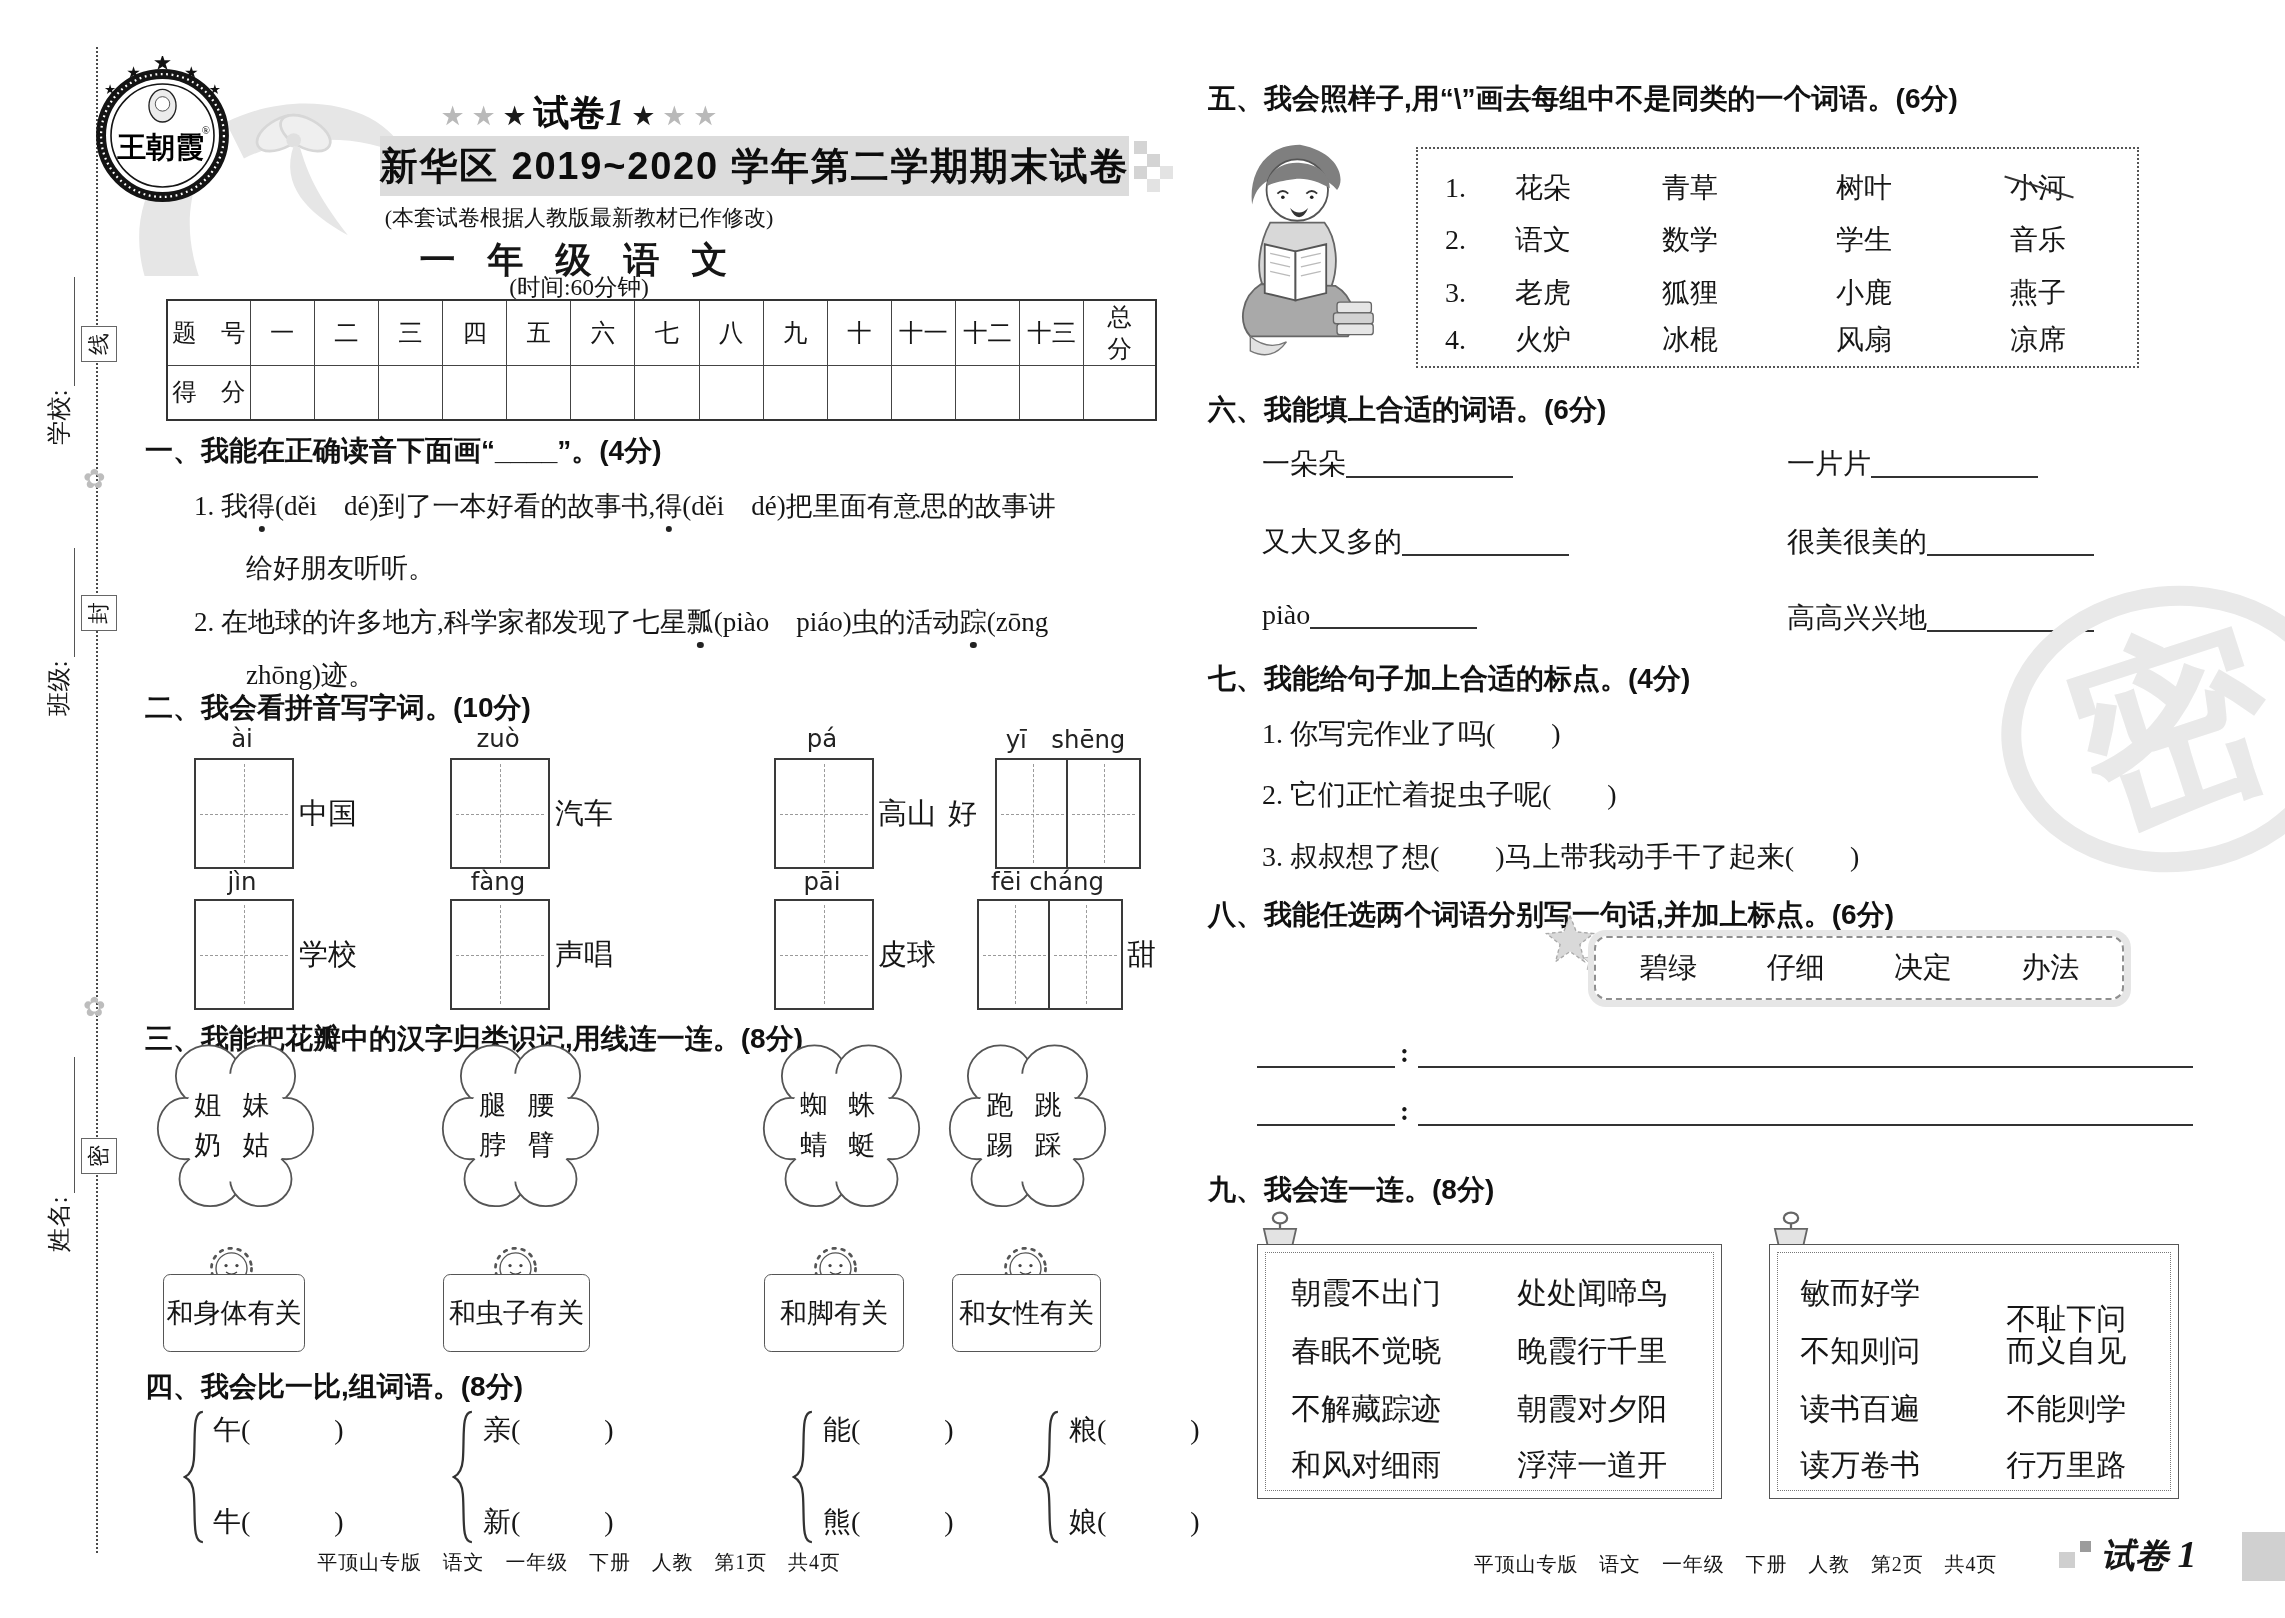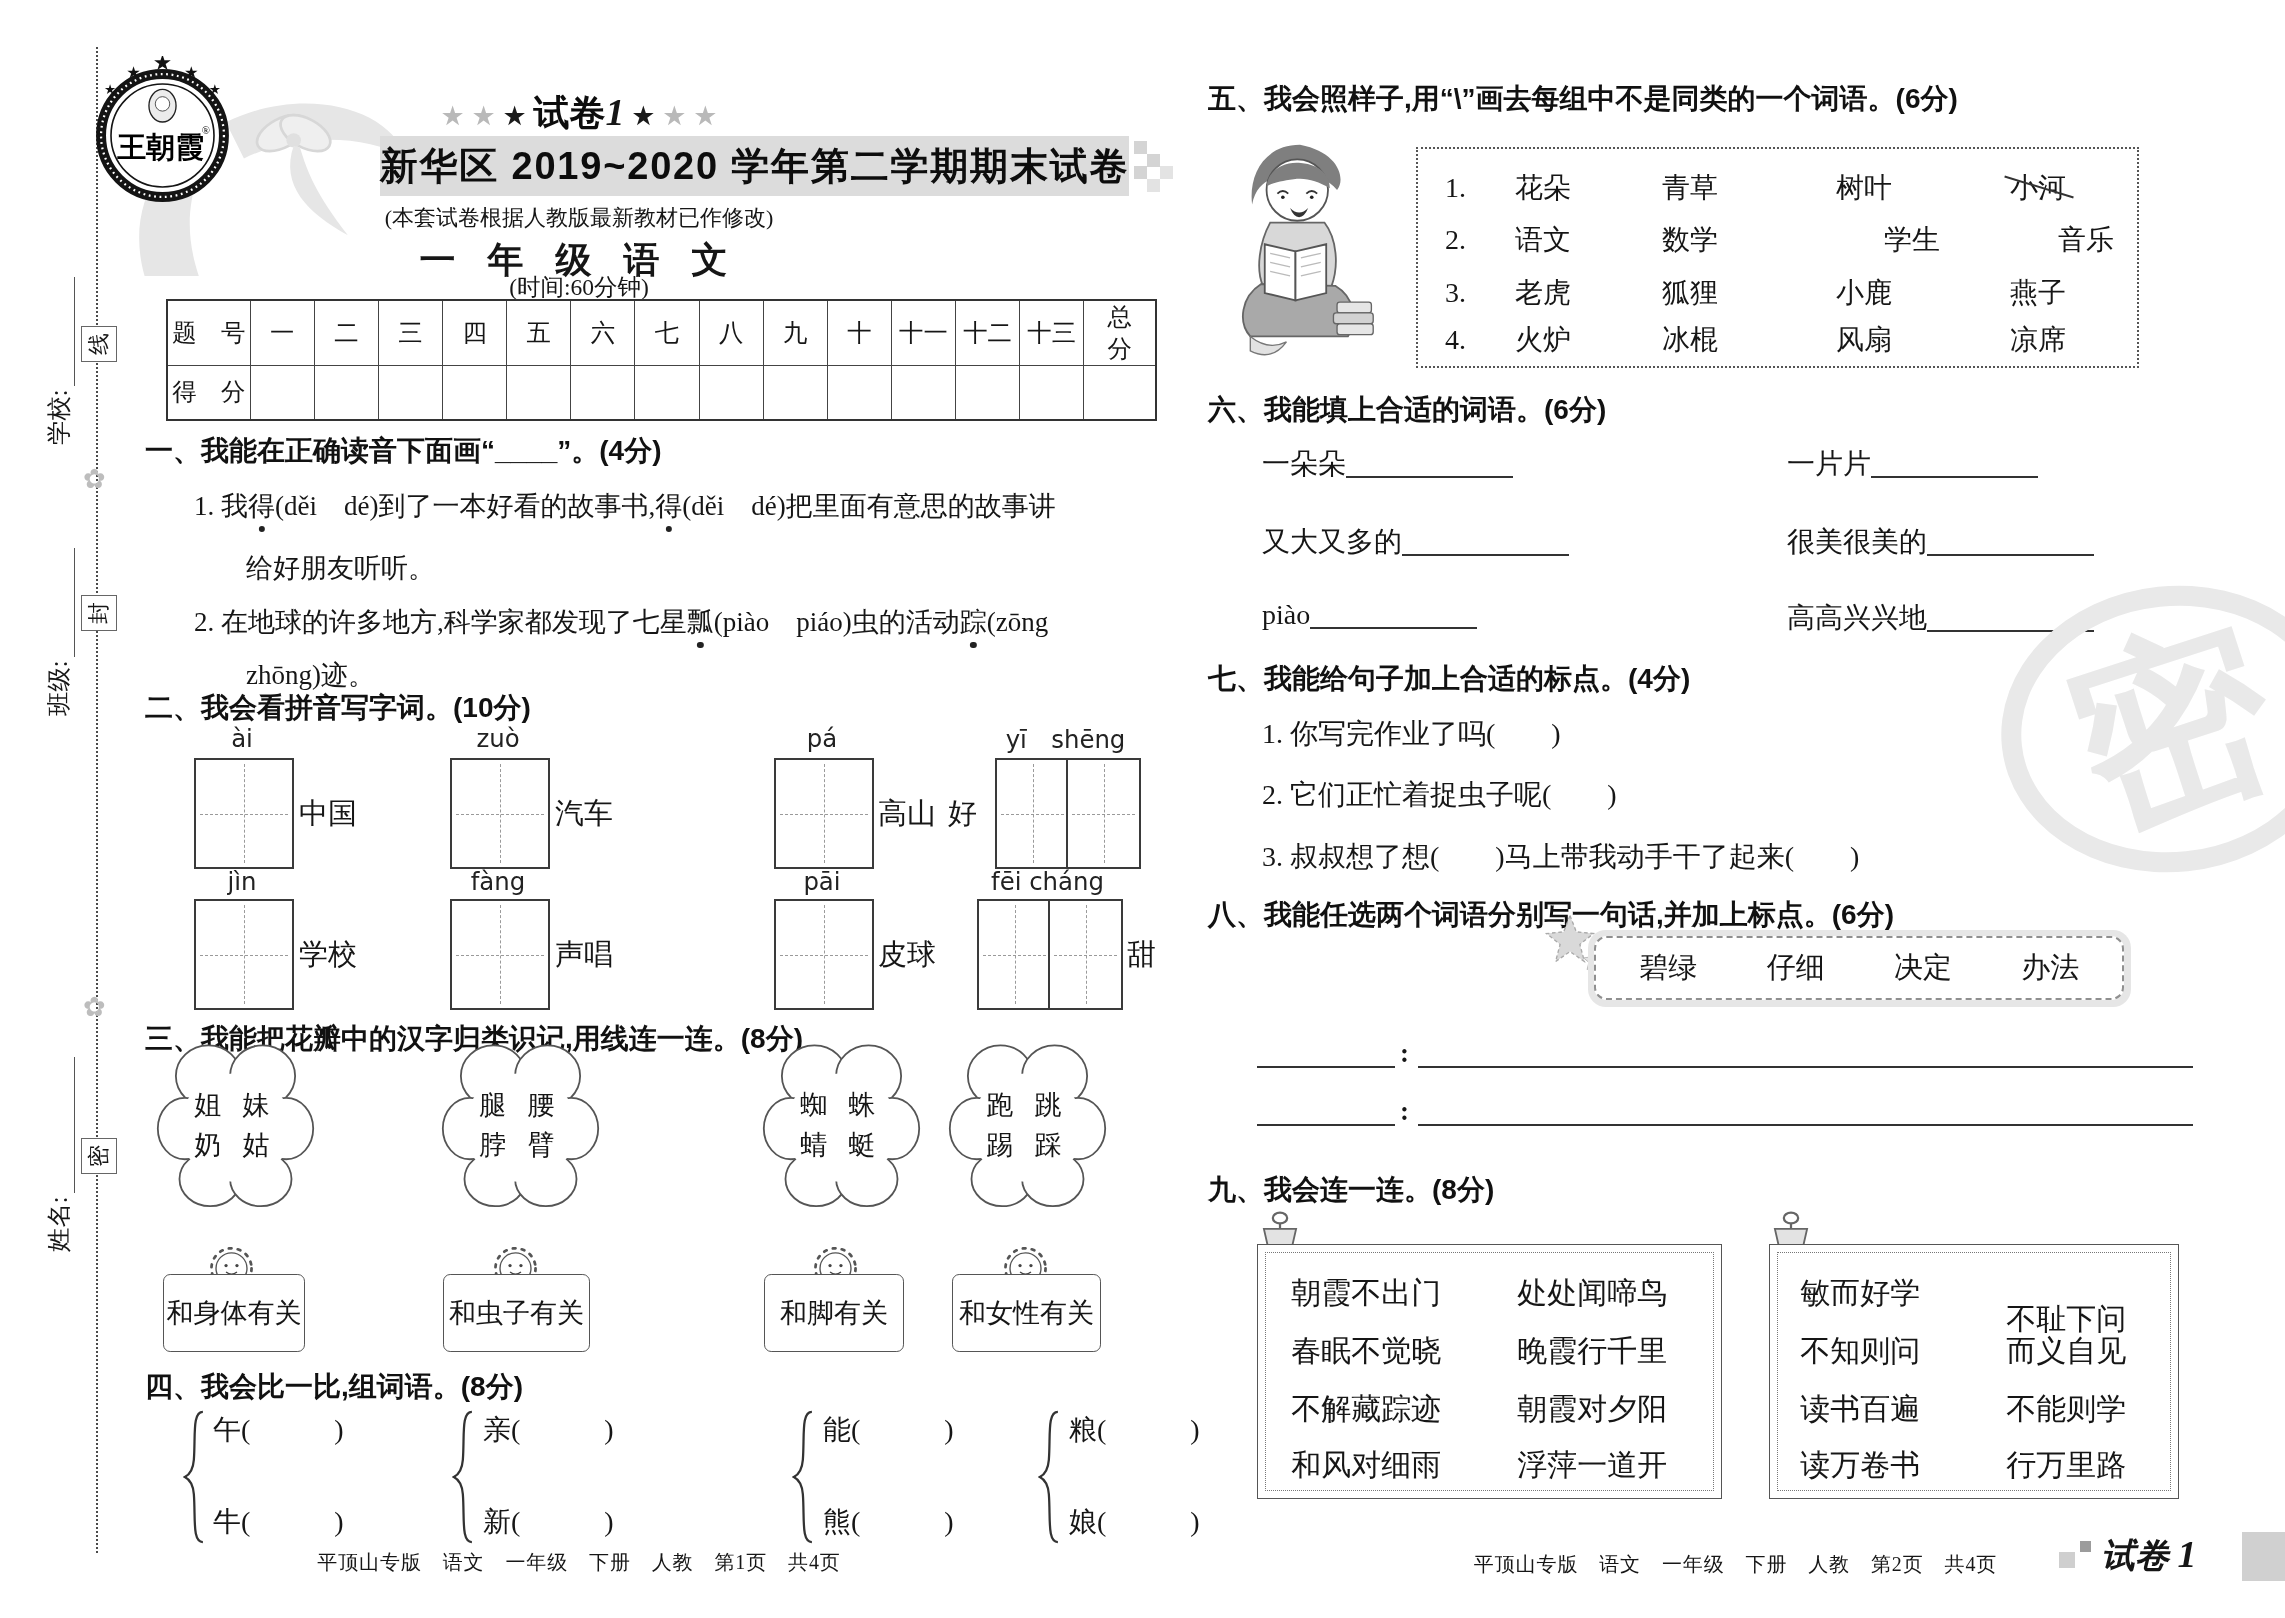--- a/index.html
+++ b/index.html
@@ -413,21 +413,21 @@
       <span class="w-cell" style="width:63px;">1.</span>
       <span class="w-cell" style="width:140px;">花朵</span>
       <span class="w-cell" style="width:167px;">青草</span>
       <span class="w-cell" style="width:167px;">树叶</span>
       <span class="w-cell struck">小河</span>
     </div>
     <div class="w-row" style="top:72px;">
       <span class="w-cell" style="width:63px;">2.</span>
       <span class="w-cell" style="width:140px;">语文</span>
       <span class="w-cell" style="width:167px;">数学</span>
-      <span class="w-cell" style="width:167px;margin-left:48px;">学生</span>
+      <span class="w-cell" style="width:167px;">学生</span>
       <span class="w-cell">音乐</span>
     </div>
     <div class="w-row" style="top:125px;">
       <span class="w-cell" style="width:63px;">3.</span>
       <span class="w-cell" style="width:140px;">老虎</span>
       <span class="w-cell" style="width:167px;">狐狸</span>
       <span class="w-cell" style="width:167px;">小鹿</span>
       <span class="w-cell">燕子</span>
     </div>
     <div class="w-row" style="top:172px;">

